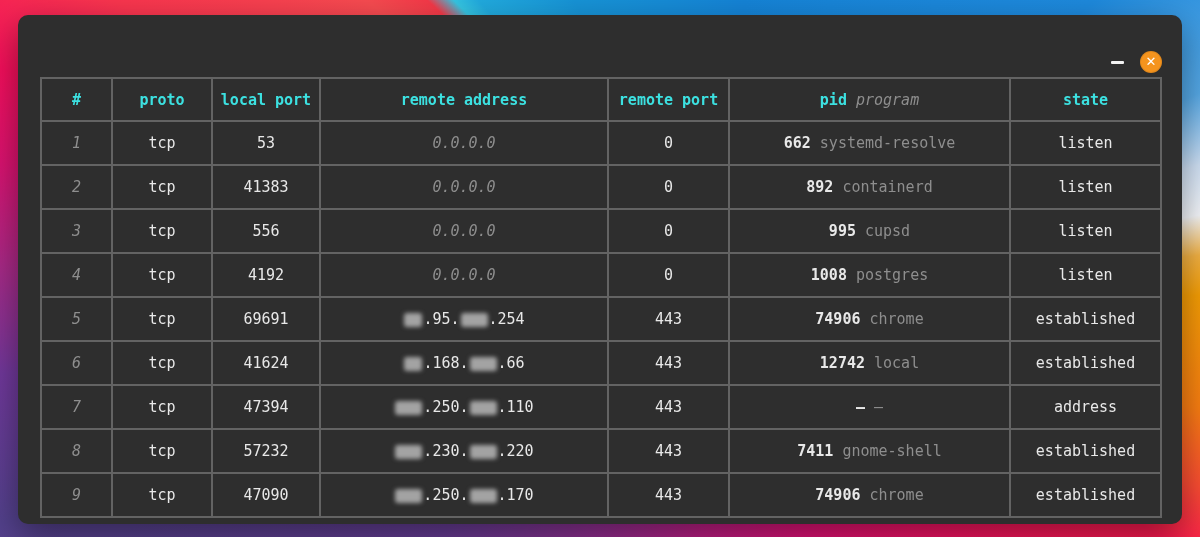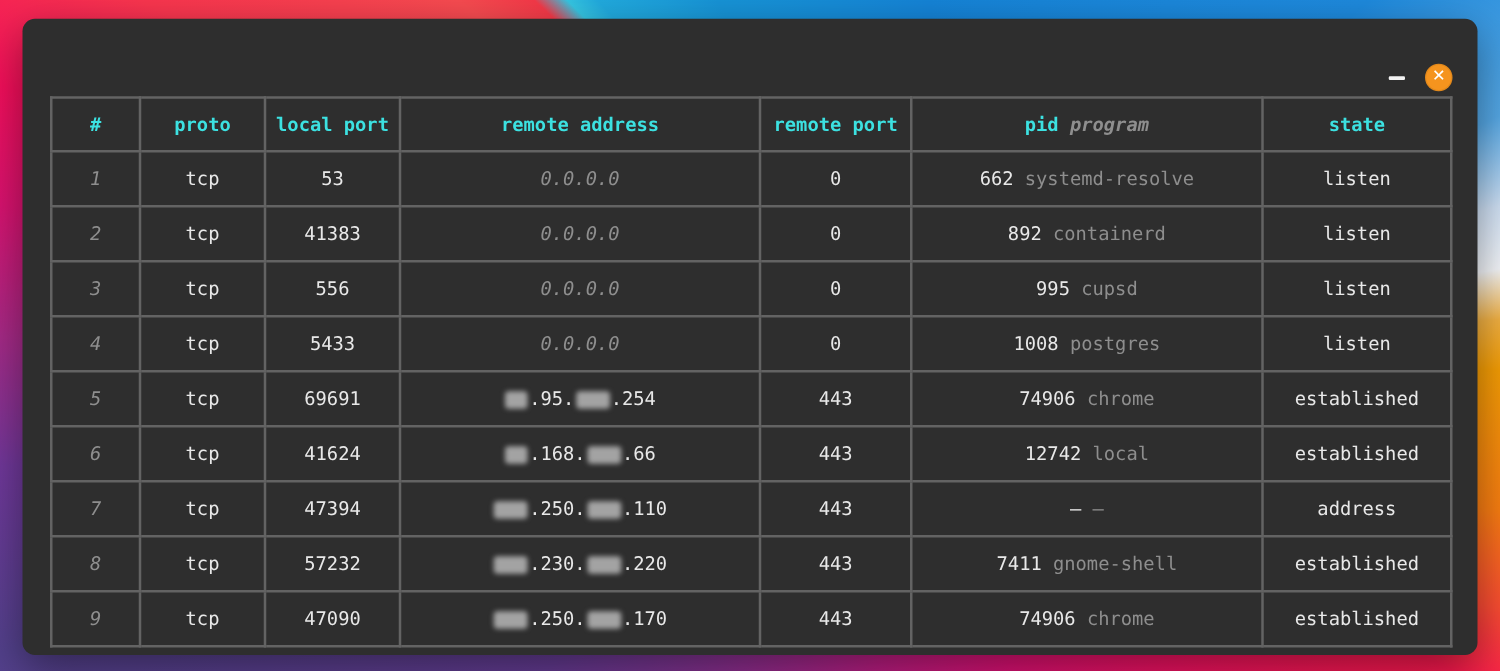--- a/index.html
+++ b/index.html
@@ -62,23 +62,23 @@
     position:absolute;left:22px;top:62px;
     border-collapse:collapse;table-layout:fixed;width:1120px;
     font-size:15px;color:var(--text,#e8e8e8);
   }
   table.net th,table.net td{
     border:2px solid var(--grid,#636363);
     text-align:center;vertical-align:middle;
     height:42px;padding:0 4px;overflow:hidden;white-space:nowrap;
   }
   table.net th{height:41px;font-weight:bold;color:var(--accent,#3ce1e1);}
-  th .sublabel{font-weight:bold;font-style:italic;color:var(--muted,#8e8e8e);}
+  th .sublabel{font-weight:normal;font-style:italic;color:var(--muted,#8e8e8e);}
   .muted{color:var(--muted,#8e8e8e);font-style:italic;}
-  .pid-num{font-weight:normal;color:var(--text,#e8e8e8);}
+  .pid-num{font-weight:bold;color:var(--text,#e8e8e8);}
   .prog{color:var(--muted,#8e8e8e);}
   .redact{
     display:inline-block;height:14px;border-radius:3px;
     background:#a3a3a3;filter:blur(2.2px);vertical-align:middle;
     margin:0 1px;
   }
 </style>
 </head>
 <body>
 
@@ -133,21 +133,21 @@
           <td>tcp</td>
           <td>556</td>
           <td><span class="muted">0.0.0.0</span></td>
           <td>0</td>
           <td><span class="pid-num">995</span> <span class="prog">cupsd</span></td>
           <td>listen</td>
         </tr>
         <tr>
           <td><span class="muted">4</span></td>
           <td>tcp</td>
-          <td>5433</td>
+          <td>4192</td>
           <td><span class="muted">0.0.0.0</span></td>
           <td>0</td>
           <td><span class="pid-num">1008</span> <span class="prog">postgres</span></td>
           <td>listen</td>
         </tr>
         <tr>
           <td><span class="muted">5</span></td>
           <td>tcp</td>
           <td>69691</td>
           <td><span class="redact" style="width:18px"></span><span>.95.</span><span class="redact" style="width:27px"></span><span>.254</span></td>

